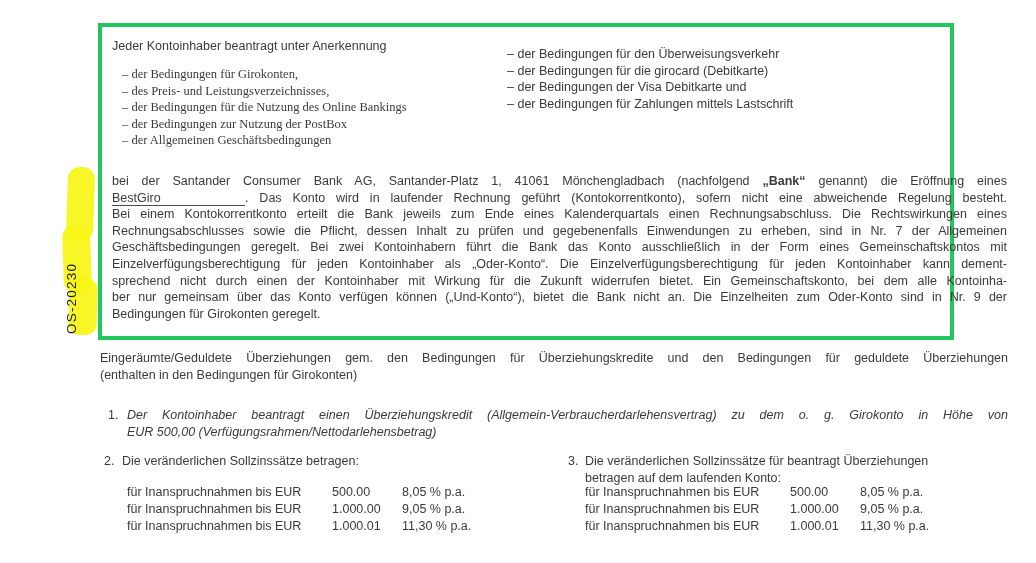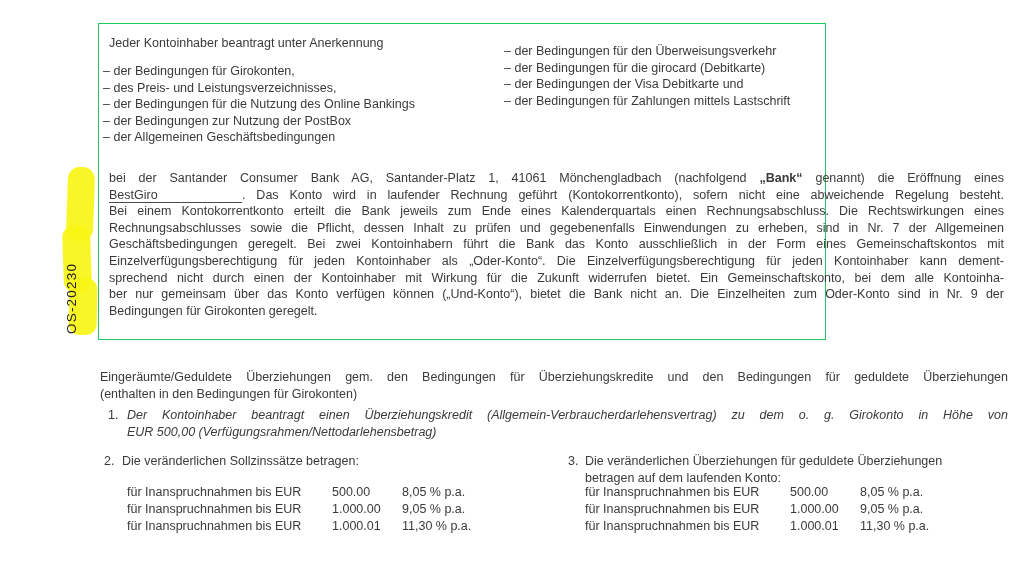--- a/index.html
+++ b/index.html
@@ -7,25 +7,25 @@
     width:1036px; height:563px; position:relative; overflow:hidden;
     background:#ffffff; color:#3a3a3a;
     font-family:"Liberation Sans", sans-serif;
     font-size:12.5px; line-height:16.6px;
     -webkit-font-smoothing:antialiased;
   }
   .abs { position:absolute; }
 
   
   .frame {
-    left:98px; top:23px; width:728px; height:317px;
-    border:1px solid #22c55e; box-sizing:border-box;
+    left:98px; top:23px; width:856px; height:317px;
+    border:4px solid #22c55e; box-sizing:border-box;
   }
   .intro   { left:10px; top:11px; white-space:nowrap; }
-  .list-l  { left:4px;  top:39px; }
+  .list-l  { left:20px;  top:39px;font-family:Liberation Serif, serif; }
   .list-r  { left:405px; top:19px; }
   .list-l div, .list-r div { white-space:nowrap; }
   .cont    { padding-left:9px; }
 
   .para { left:10px; top:146px; width:895px; }
   .jline { text-align:justify; text-align-last:justify; height:16.6px; overflow:hidden; }
   .lline { text-align:left; height:16.6px; }
   .blank-field {
     display:inline-block; width:133px; border-bottom:1.5px solid #4a4a4a;
     text-align:left; vertical-align:baseline; line-height:14px;
@@ -36,21 +36,21 @@
   .blob1 { left:67px; top:167px; width:27px; height:74px; border-radius:12px; transform:rotate(2deg); }
   .blob2 { left:63px; top:226px; width:28px; height:66px; border-radius:11px; transform:rotate(-2deg); }
   .blob3 { left:69px; top:278px; width:28px; height:57px; border-radius:11px; transform:rotate(1deg); }
   .stamp-code {
     left:64px; top:334px; width:110px; height:15px;
     transform:rotate(-90deg); transform-origin:0 0;
     font-size:13.5px; letter-spacing:1.2px; color:#222222; white-space:nowrap;
   }
 
   
-  .od-heading { left:100px; top:369px; width:908px; }
+  .od-heading { left:100px; top:350px; width:908px; }
   .numbered { position:absolute; }
   .numbered .num { position:absolute; left:0; top:0; }
   .numbered .body { margin-left:19px; }
   .item1 { left:108px; top:407px; width:900px; }
   .item1 .body { width:881px;font-style:italic; }
   .item2 { left:104px; top:453px; width:430px; }
   .item2 .body { margin-left:18px; }
   .item3 { left:568px; top:453px; width:442px; }
   .item3 .body { margin-left:17px; }
 
@@ -130,21 +130,21 @@
   <div class="amount">1.000.00</div>
   <div class="rate">9,05 % p.a.</div>
   <div class="lbl">für Inanspruchnahmen bis EUR</div>
   <div class="amount">1.000.01</div>
   <div class="rate">11,30 % p.a.</div>
 </div>
 
 <div class="abs numbered item3">
   <span class="num">3.</span>
   <div class="body">
-    <div>Die veränderlichen Überziehungen für geduldete Überziehungen</div>
+    <div>Die veränderlichen Sollzinssätze für beantragt Überziehungen</div>
     <div>betragen auf dem laufenden Konto:</div>
   </div>
 </div>
 
 <div class="abs rate-table table3">
   <div class="lbl">für Inanspruchnahmen bis EUR</div>
   <div class="amount">500.00</div>
   <div class="rate">8,05 % p.a.</div>
   <div class="lbl">für Inanspruchnahmen bis EUR</div>
   <div class="amount">1.000.00</div>

